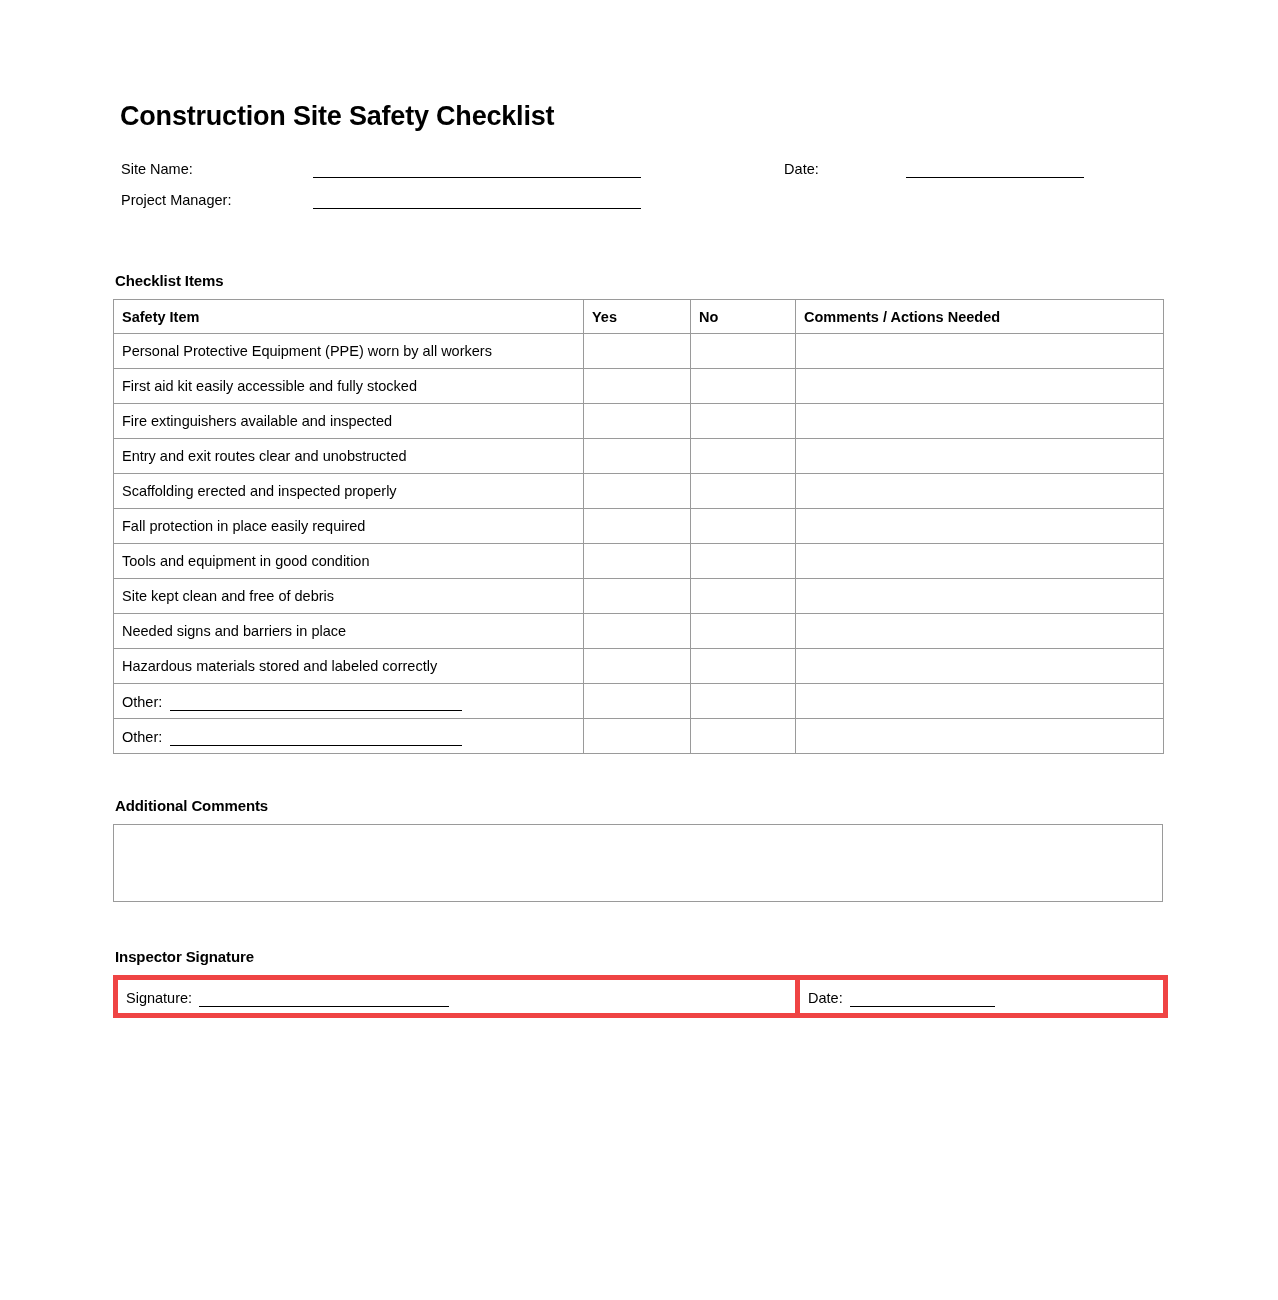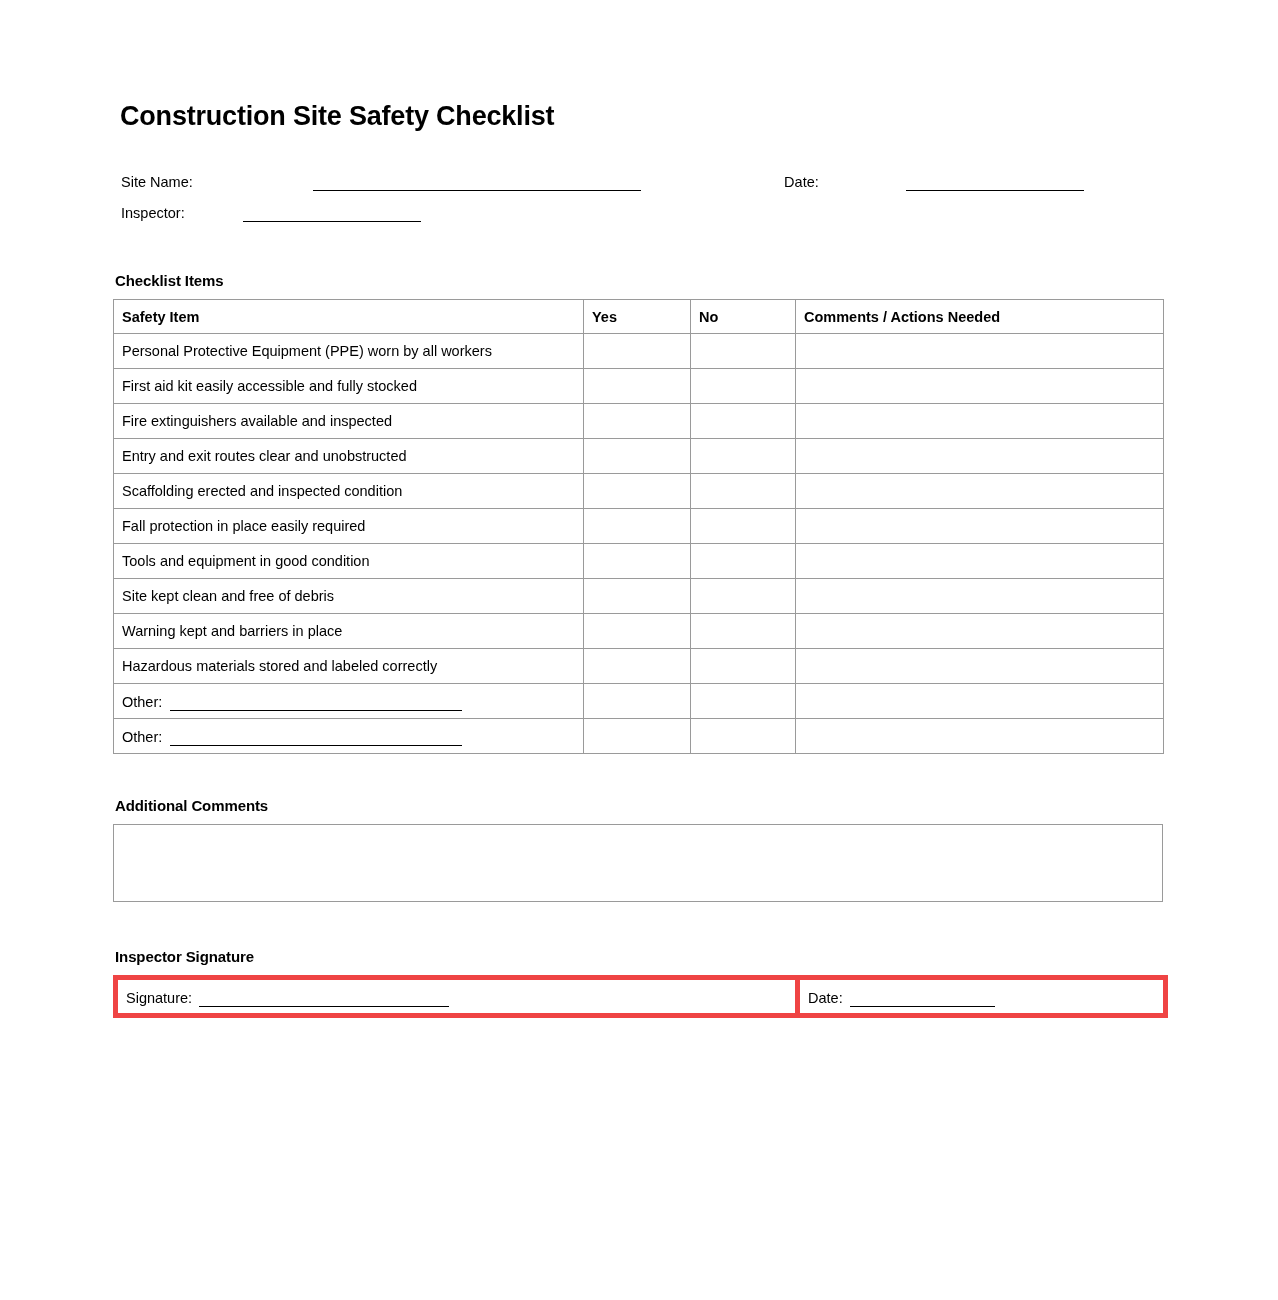--- a/index.html
+++ b/index.html
@@ -36,21 +36,21 @@
     margin: 0 0 28px 7px;
     line-height: 32px;
   }
 
   
   .info-grid {
     margin: 0 0 0 8px;
   }
   .info-row {
     display: flex;
-    align-items: flex-end;
+    align-items: flex-start;
     height: 31px;
   }
   .info-cell {
     display: flex;
     align-items: flex-end;
   }
   .info-cell.left { width: 665px; }
   .info-cell.right { width: 380px; }
   .info-label {
     font-size: 14.5px;
@@ -173,23 +173,23 @@
           <span class="info-label lw-left">Site Name:</span>
           <span class="info-line w-long"></span>
         </div>
         <div class="info-cell right">
           <span class="info-label lw-right">Date:</span>
           <span class="info-line w-short"></span>
         </div>
       </div>
 
       <div class="info-row">
-        <div class="info-cell right">
-          <span class="info-label lw-right">Inspector:</span>
-          <span class="info-line w-short"></span>
+        <div class="info-cell left">
+          <span class="info-label lw-left">Project Manager:</span>
+          <span class="info-line w-long"></span>
         </div>
       </div>
 
     </div>
 
     <h2 class="section-heading sec-checklist">Checklist Items</h2>
 
     <table class="checklist">
       <colgroup>
         <col class="c-item">
@@ -225,21 +225,21 @@
           <td></td>
           <td></td>
         </tr>
         <tr>
           <td>Entry and exit routes clear and unobstructed</td>
           <td></td>
           <td></td>
           <td></td>
         </tr>
         <tr>
-          <td>Scaffolding erected and inspected condition</td>
+          <td>Scaffolding erected and inspected properly</td>
           <td></td>
           <td></td>
           <td></td>
         </tr>
         <tr>
           <td>Fall protection in place easily required</td>
           <td></td>
           <td></td>
           <td></td>
         </tr>
@@ -249,21 +249,21 @@
           <td></td>
           <td></td>
         </tr>
         <tr>
           <td>Site kept clean and free of debris</td>
           <td></td>
           <td></td>
           <td></td>
         </tr>
         <tr>
-          <td>Warning kept and barriers in place</td>
+          <td>Needed signs and barriers in place</td>
           <td></td>
           <td></td>
           <td></td>
         </tr>
         <tr>
           <td>Hazardous materials stored and labeled correctly</td>
           <td></td>
           <td></td>
           <td></td>
         </tr>

